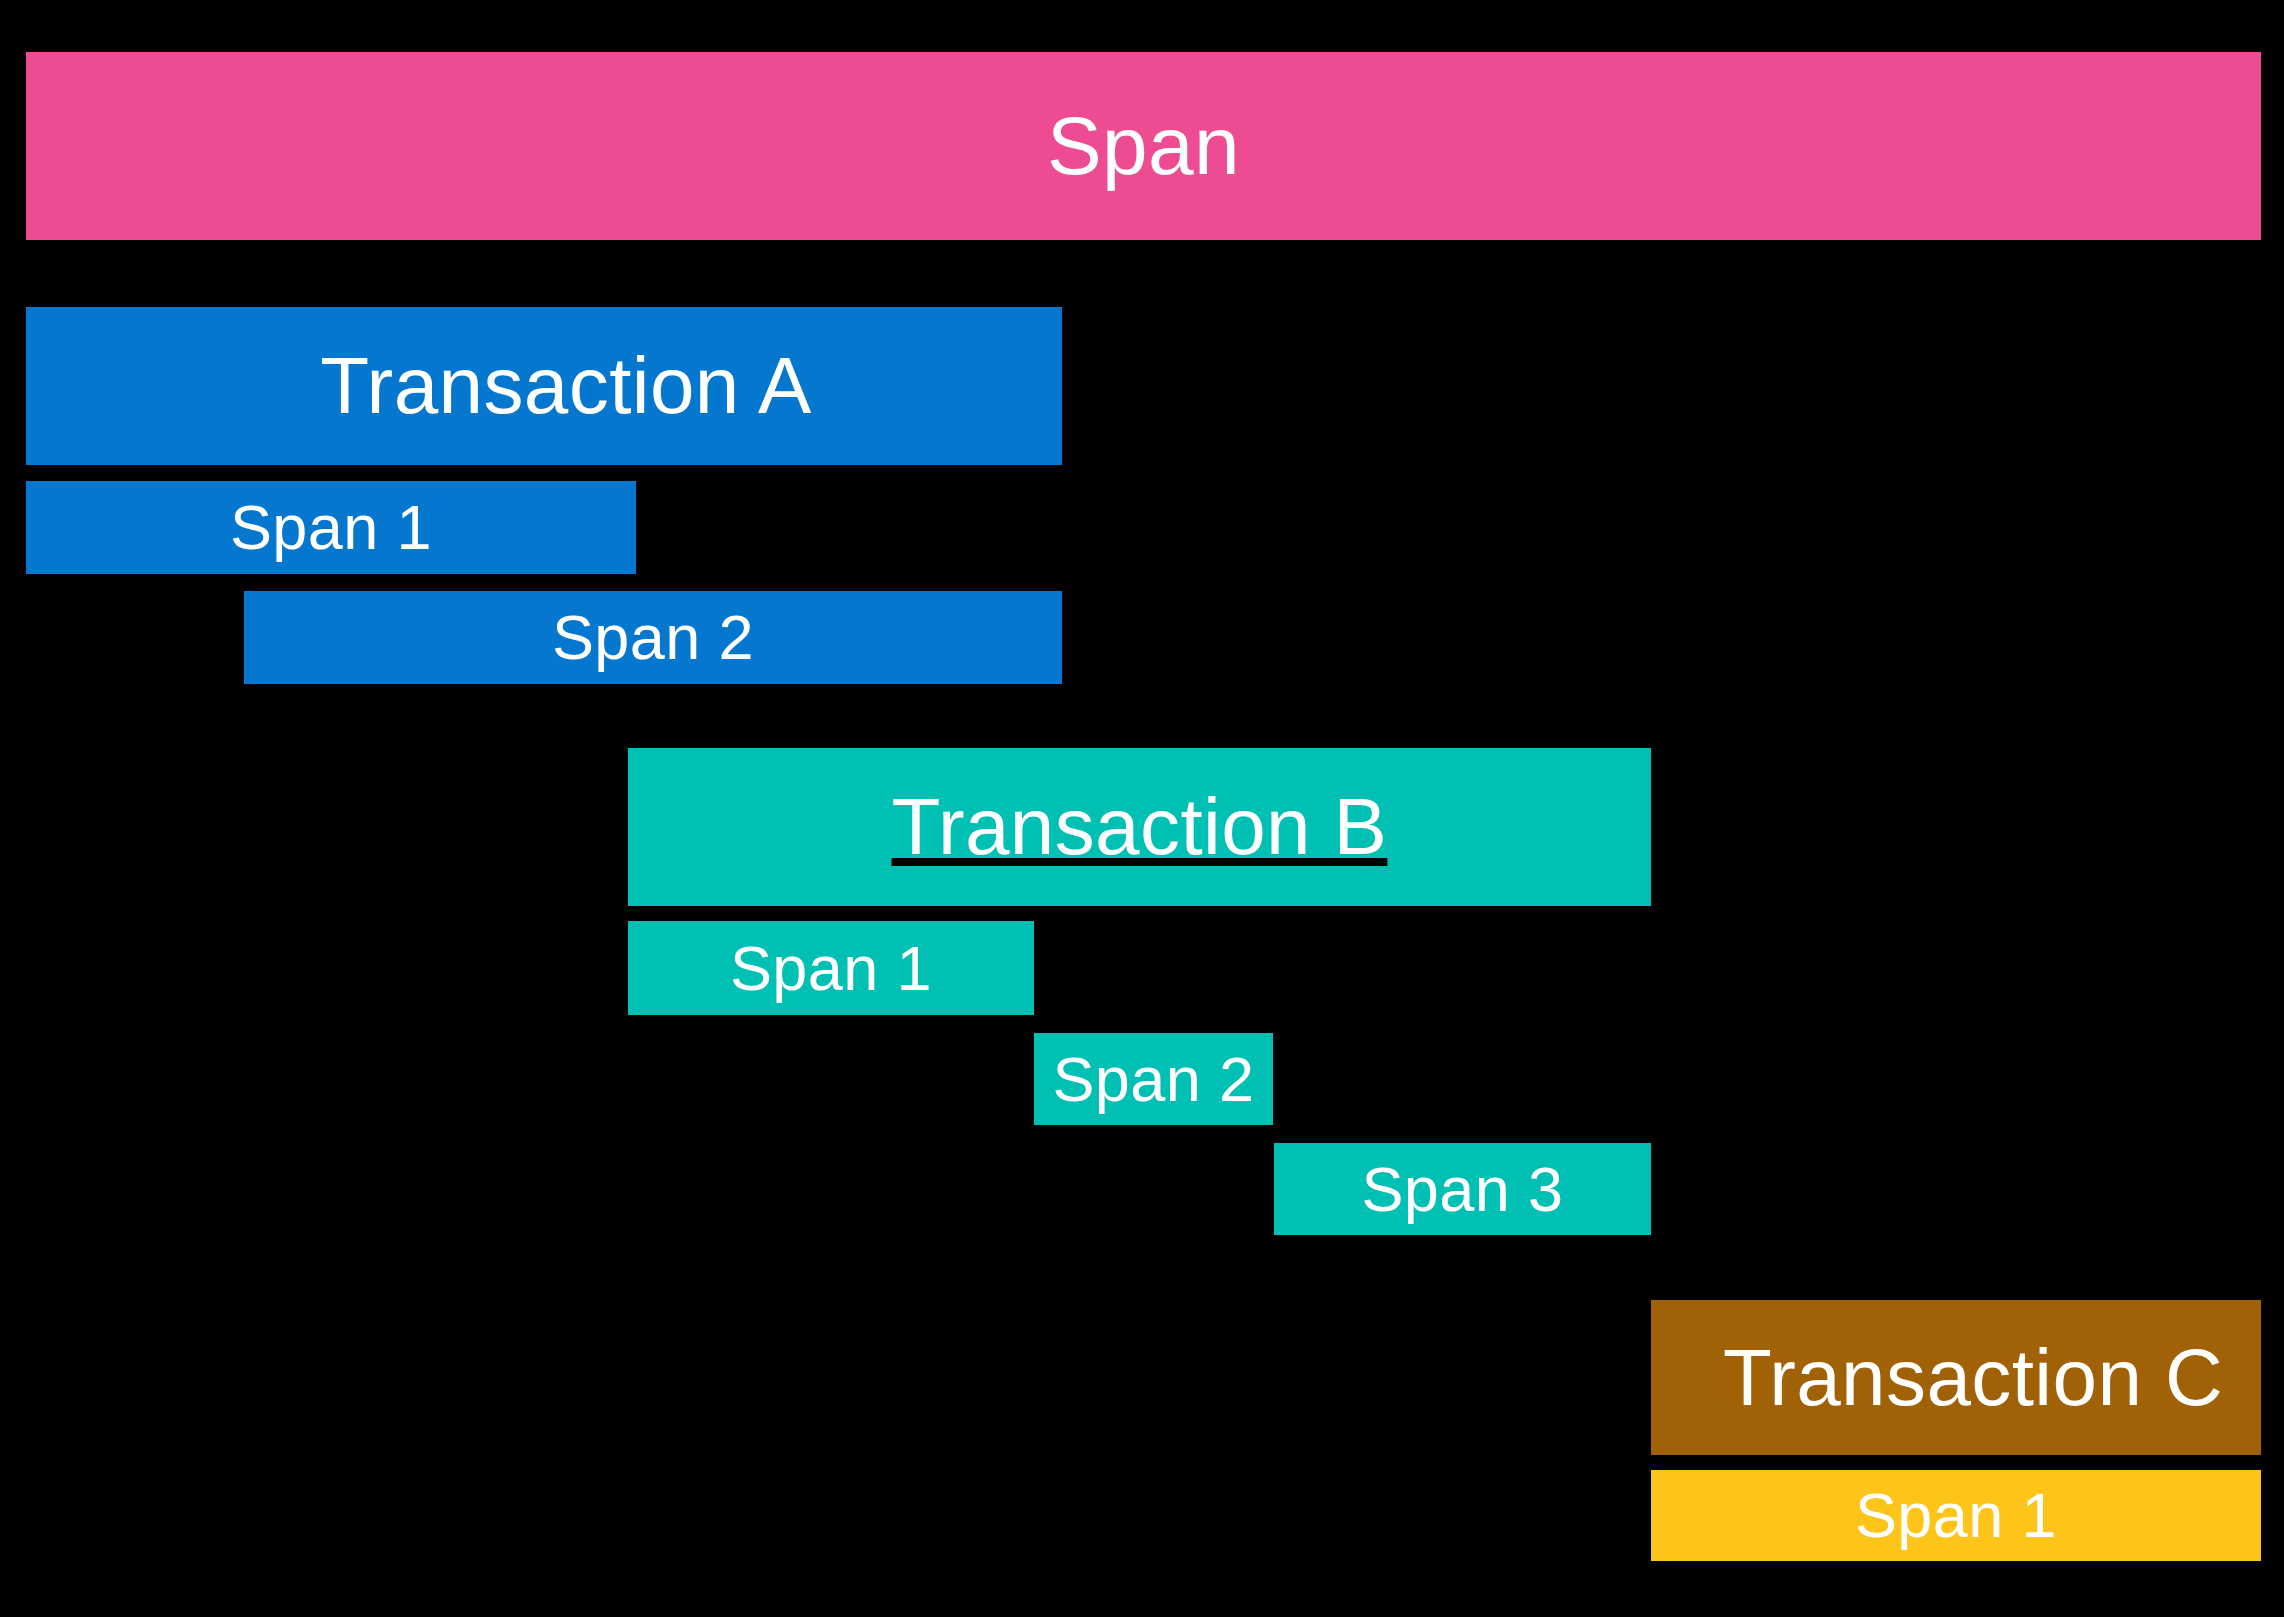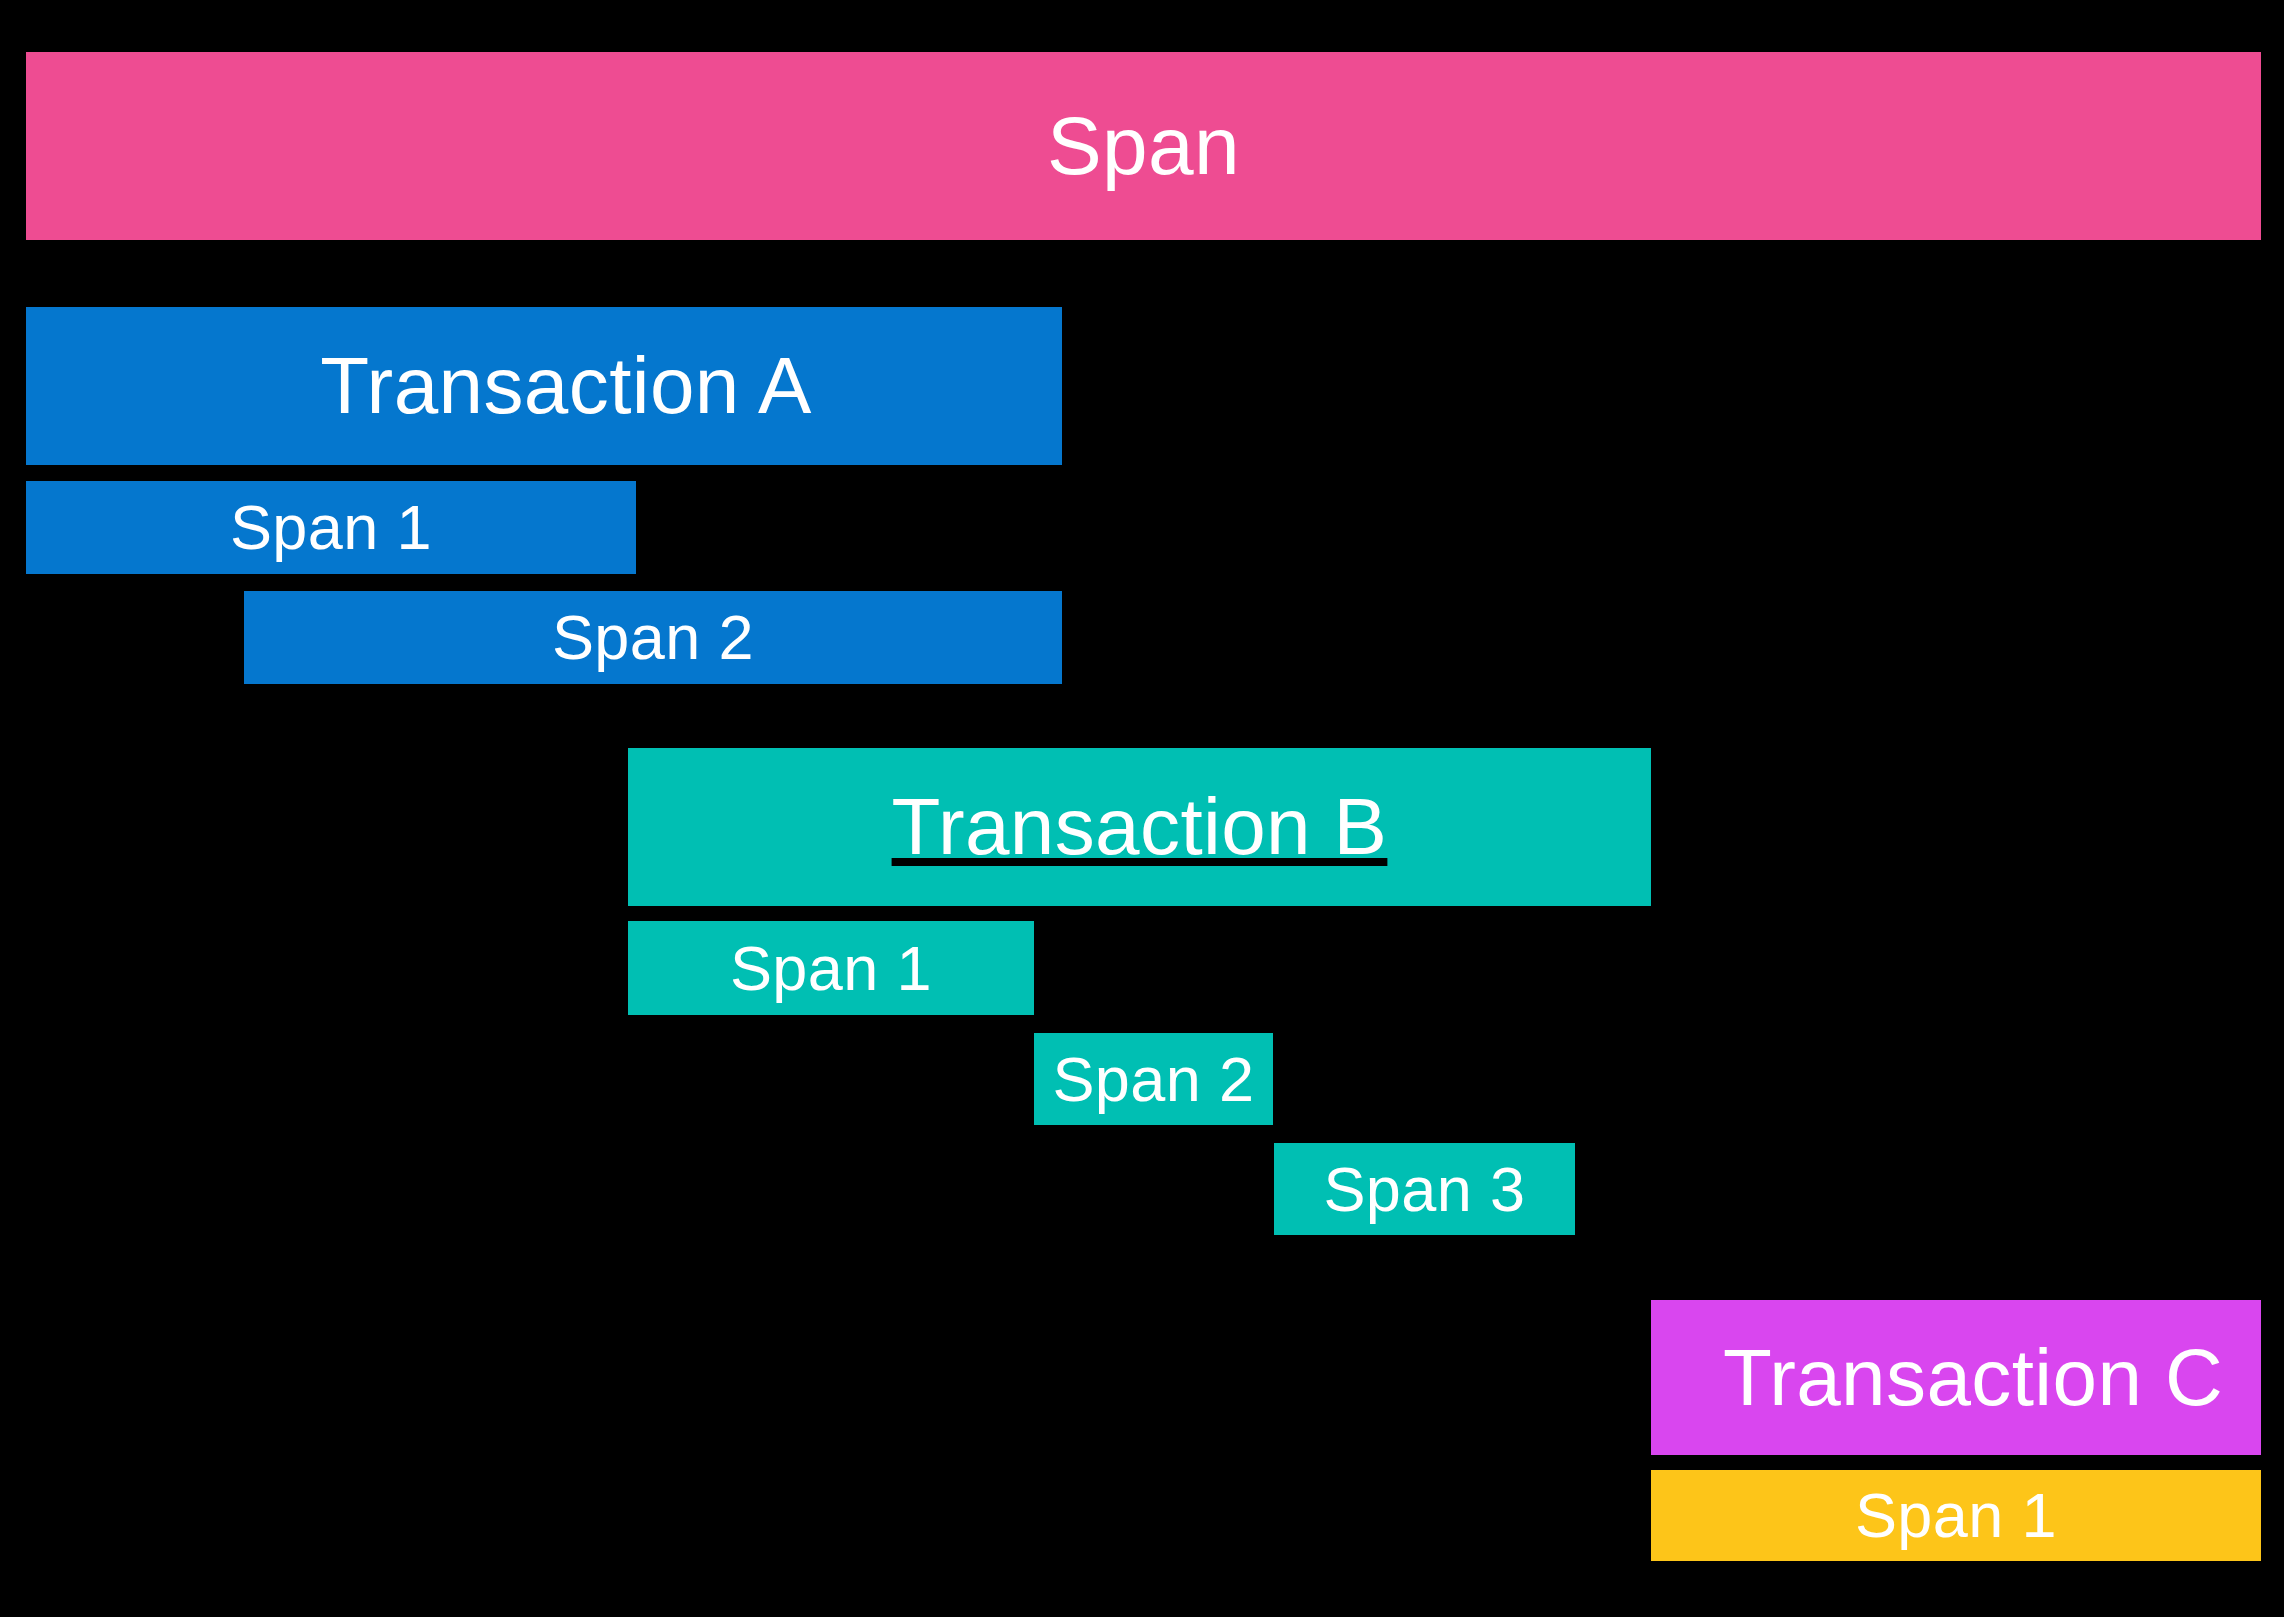--- a/index.html
+++ b/index.html
@@ -49,23 +49,23 @@
     </div>
     <div class="bar" style="left: 628px; top: 748px; width: 1023px; height: 158px; background: rgb(0, 191, 179); text-decoration: underline;">
       <span class="bar-label" style="font-size: 80px; color: rgb(255, 255, 255);">Transaction B</span>
     </div>
     <div class="bar" style="left: 628px; top: 921px; width: 406px; height: 94px; background: rgb(0, 191, 179);">
       <span class="bar-label" style="font-size: 63px; color: rgb(255, 255, 255);">Span 1</span>
     </div>
     <div class="bar" style="left: 1034px; top: 1033px; width: 239px; height: 92px; background: rgb(0, 191, 179);">
       <span class="bar-label" style="font-size: 63px; color: rgb(255, 255, 255);">Span 2</span>
     </div>
-    <div class="bar" style="left: 1274px; top: 1143px; width: 301px; height: 92px; background: rgb(0, 191, 179);">
+    <div class="bar" style="left: 1274px; top: 1143px; width: 377px; height: 92px; background: rgb(0, 191, 179);">
       <span class="bar-label" style="font-size: 63px; color: rgb(255, 255, 255);">Span 3</span>
     </div>
-    <div class="bar" style="left: 1651px; top: 1300px; width: 610px; height: 155px; background: #d946ef; padding-left: 34px;">
+    <div class="bar" style="left: 1651px; top: 1300px; width: 610px; height: 155px; background: #a16207; padding-left: 34px;">
       <span class="bar-label" style="font-size: 80px; color: rgb(255, 255, 255);">Transaction C</span>
     </div>
     <div class="bar" style="left: 1651px; top: 1470px; width: 610px; height: 91px; background: rgb(253, 197, 25);">
       <span class="bar-label" style="font-size: 63px; color: rgb(255, 255, 255);">Span 1</span>
     </div>
   </div>
 
 
 </body></html>

